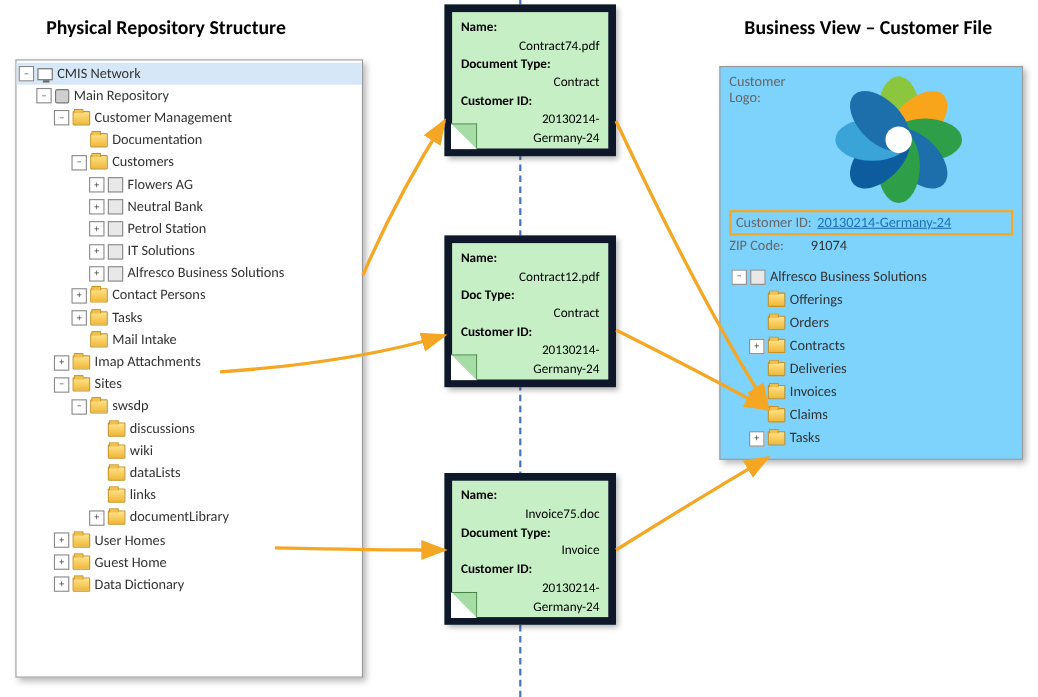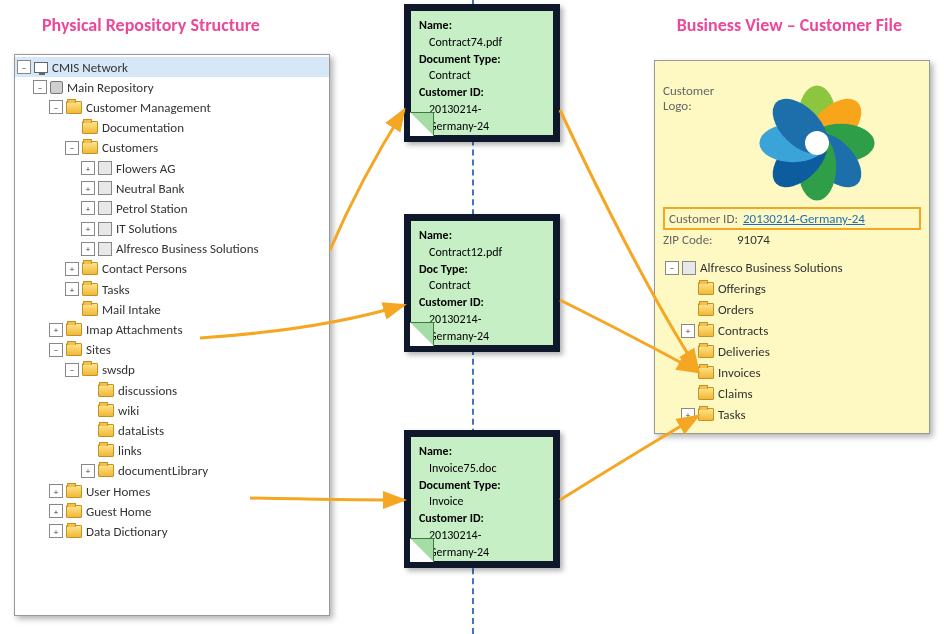--- a/index.html
+++ b/index.html
@@ -1,42 +1,42 @@
 <!DOCTYPE html>
 <html><head>
 <meta charset="utf-8">
 <style>
 * { box-sizing: border-box; margin: 0; padding: 0; }
 body { font-family: Calibri, Arial, sans-serif; background: #fff; width: 944px; height: 634px; position: relative; overflow: hidden; }
-.title { color: #ec4899; font-size: 18px; font-weight: bold; }
+.title { color: #000000; font-size: 18px; font-weight: bold; }
 .title-left { position: absolute; top: 14px; left: 42px; }
 .title-right { position: absolute; top: 14px; right: 42px; }
 .tree-panel { position: absolute; top: 54px; left: 14px; width: 316px; height: 562px; background: #fff; border: 1px solid #999; box-shadow: 3px 3px 6px rgba(0,0,0,0.3); font-size: 13px; color: #333; padding: 2px 0; }
 .tree-row { display: flex; align-items: center; height: 20.2px; padding-left: 2px; white-space: nowrap; }
 .tree-row.selected { background: #d6e8f7; }
 .ind { display: inline-block; width: 16px; }
 .exp { display: inline-flex; width: 14px; height: 14px; align-items: center; justify-content: center; border: 1px solid #888; font-size: 9px; line-height: 1; color: #444; background: #fff; margin-right: 3px; }
 .exp.blank { border: none; background: transparent; }
 .icon-folder { display: inline-block; width: 16px; height: 13px; background: linear-gradient(#ffe38a,#f0b838); border: 1px solid #c79220; border-radius: 1px; margin-right: 4px; position: relative; }
 .icon-folder::before { content:""; position:absolute; top:-3px; left:0; width:7px; height:3px; background:#f0c050; border:1px solid #c79220; border-bottom:none; border-radius:1px 1px 0 0; }
 .icon-file { display: inline-block; width: 14px; height: 14px; background: #e8e8e8; border: 1px solid #888; margin-right: 4px; }
 .icon-net { display: inline-block; width: 14px; height: 11px; border: 1px solid #666; background: #fff; margin-right: 4px; position: relative; }
 .icon-net::after { content:""; position:absolute; bottom:-3px; left:4px; width:6px; height:2px; background:#666; }
 .icon-disk { display: inline-block; width: 13px; height: 13px; background: #cfcfcf; border: 1px solid #777; border-radius: 2px; margin-right: 4px; }
 .tree-label { color: #333; }
 .divider { position: absolute; left: 472px; top: 0; height: 634px; border-left: 2px dashed #4472c4; }
 .doc-card { position: absolute; width: 156px; height: 138px; background: #c6efc6; border: 7px solid #0f172a; box-shadow: 3px 3px 5px rgba(0,0,0,0.3); font-size: 12px; padding: 6px 8px; line-height: 1.4; }
 .doc-card .fold { position: absolute; left: -1px; bottom: -1px; width: 24px; height: 24px; background: #fff; border-top: 1px solid #3a7a3a; border-right: 1px solid #3a7a3a; clip-path: polygon(0 100%, 0 0, 100% 100%); }
 .doc-card .fold2 { position: absolute; left: -1px; bottom: -1px; width: 24px; height: 24px; background: #a6dca6; border: 1px solid #3a7a3a; clip-path: polygon(0 0, 100% 100%, 100% 0); border-left: none; border-bottom: none; }
 .doc-card b { font-weight: bold; }
-.doc-indent { padding-left: 10px; }
+.doc-indent { padding-left: 10px; text-align: right; }
 .doc1 { left: 404px; top: 4px; }
 .doc2 { left: 404px; top: 214px; }
 .doc3 { left: 404px; top: 430px; }
-.biz-panel { position: absolute; top: 60px; right: 14px; width: 276px; background: #fef9c3; border: 1px solid #999; box-shadow: 3px 3px 6px rgba(0,0,0,0.3); font-size: 13px; padding: 22px 8px 8px 8px; }
+.biz-panel { position: absolute; top: 60px; right: 14px; width: 276px; background: #7dd3fc; border: 1px solid #999; box-shadow: 3px 3px 6px rgba(0,0,0,0.3); font-size: 13px; padding: 6px 8px 8px 8px; }
 .biz-logo-row { display: flex; }
 .biz-logo-label { color: #666; width: 74px; }
 .logo-svg { width: 120px; height: 120px; margin-left: 20px; }
 .cust-id-box { border: 2px solid #f5a623; padding: 2px 4px; margin-top: 4px; display: flex; }
 .biz-label { color: #666; width: 74px; display: inline-block; }
 .biz-val { color: #1f6fb8; text-decoration: underline; }
 .biz-field { display: flex; margin-top: 2px; }
 .biz-field .v { color: #333; }
 .biz-tree { margin-top: 10px; }
 .biz-tree .tree-row { height: 21px; }

